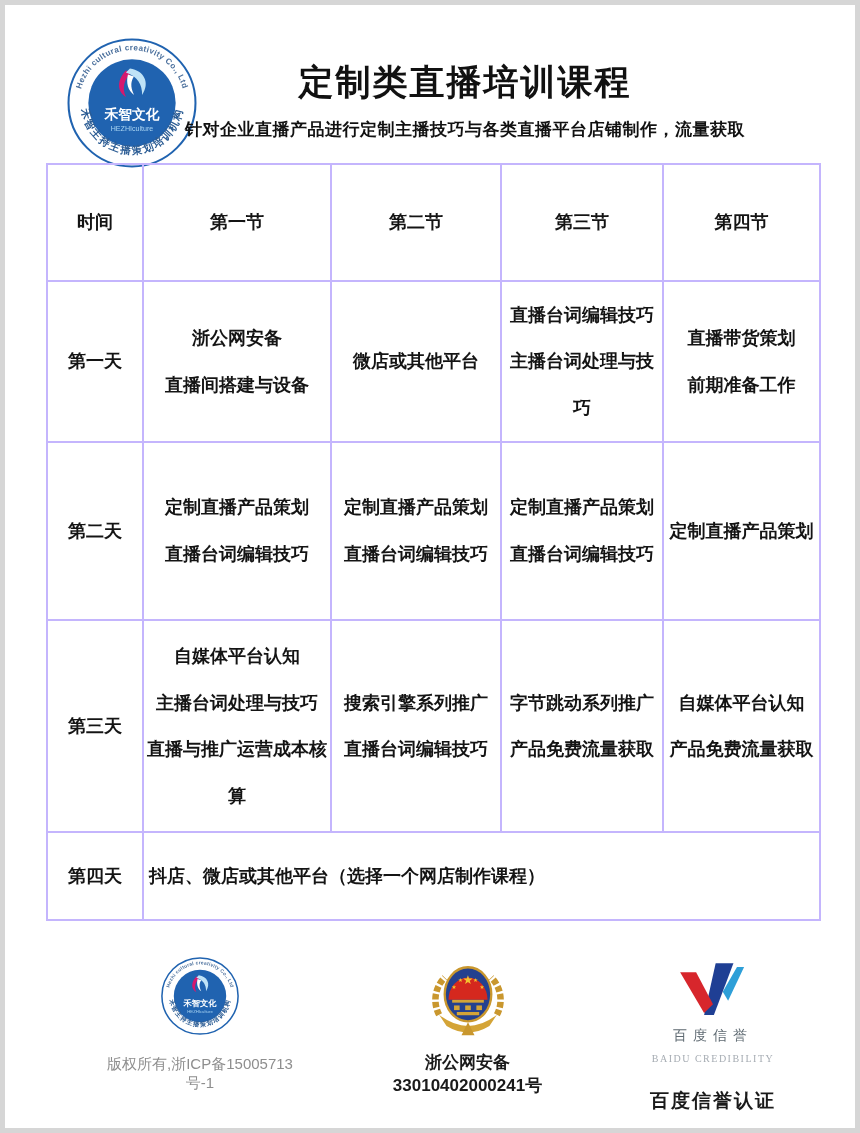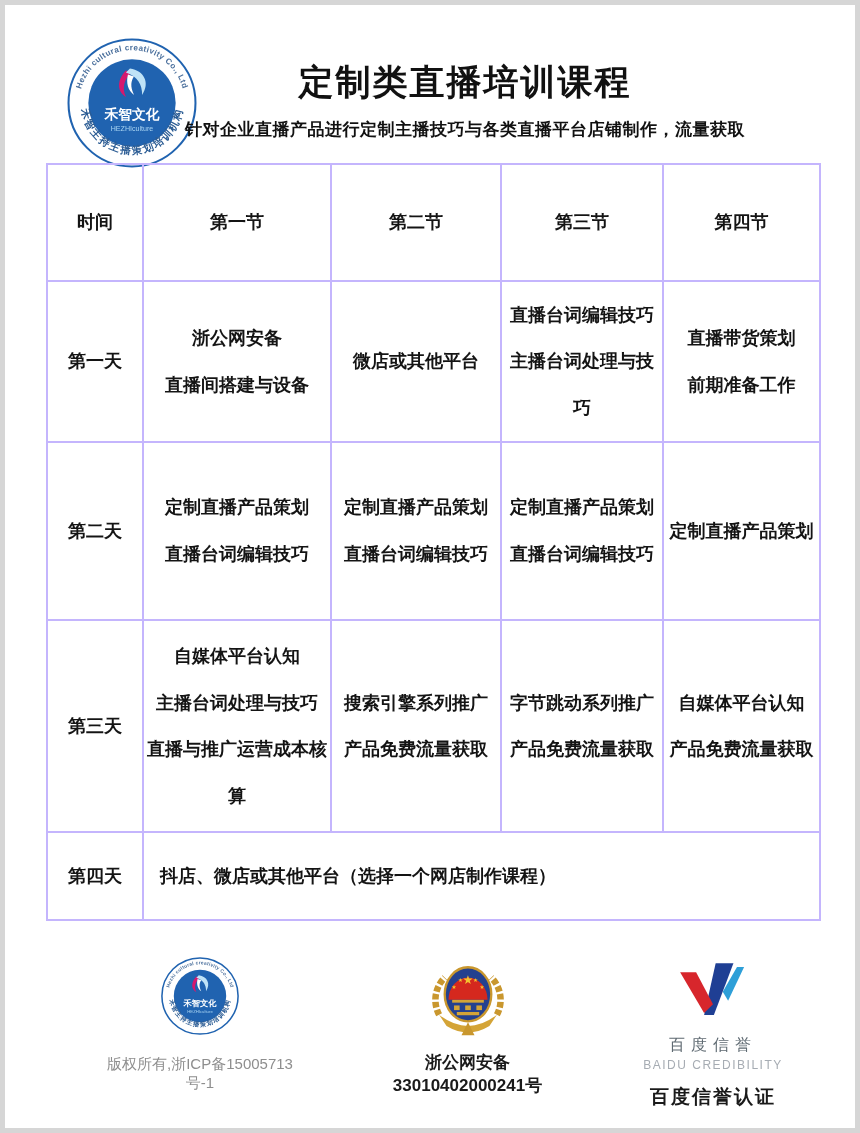--- a/index.html
+++ b/index.html
@@ -44,21 +44,21 @@
     white-space: pre-line;
     line-height: 2.6;
     padding: 0;
   }
   .course-table tr.hdr   { height: 114px; }
   .course-table tr.day1  { height: 156px; }
   .course-table tr.day2  { height: 173px; }
   .course-table tr.day3  { height: 206px; }
   .course-table tr.day4  { height: 85px; }
   .course-table td.merged {
-    text-align: left; padding-left: 16px;
+    text-align: left; padding-left: 5px;
   }
   
   .footer-left {
     position: absolute; left: 100px; top: 952px; width: 190px;
     text-align: center;
   }
   .footer-left .caption {
     margin-top: 16px; font-size: 15px; color: #8e8e8e;
   }
   .footer-mid {
@@ -66,27 +66,27 @@
     text-align: center;
   }
   .footer-mid .caption {
     margin-top: 8px; font-size: 17px; font-weight: bold; color: #1a1a1a;
   }
   .footer-right {
     position: absolute; left: 608px; top: 956px; width: 200px;
     text-align: center;
   }
   .baidu-cn {
-    font-size: 16px; color: #5f6a72; letter-spacing: 6px; margin-top: 12px;
+    font-size: 14px; color: #5f6a72; letter-spacing: 6px; margin-top: 4px;
   }
   .baidu-en {
-    font-size: 12px; color: #a6acb3; letter-spacing: 1.5px; margin-top: 2px;
+    font-size: 10px; color: #a6acb3; letter-spacing: 1.5px; margin-top: 8px; font-family: Liberation Serif, serif;
   }
   .baidu-cert {
-    font-size: 19px; font-weight: bold; color: #1a1a1a; margin-top: 12px; letter-spacing: 2px;
+    font-size: 19px; font-weight: bold; color: #1a1a1a; margin-top: 24px; letter-spacing: 2px;
   }
 </style>
 </head>
 <body>
 
 <div class="page">
 
   <div class="logo-header">
     <svg width="130" height="130" viewBox="0 0 128 128">
       <circle cx="64" cy="64" r="62.5" fill="#ffffff" stroke="#2063b0" stroke-width="2"></circle>
@@ -149,21 +149,21 @@
         <td>定制直播产品策划
 直播台词编辑技巧</td>
         <td>定制直播产品策划</td>
       </tr>
       <tr class="day3">
         <td>第三天</td>
         <td>自媒体平台认知
 主播台词处理与技巧
 直播与推广运营成本核算</td>
         <td>搜索引擎系列推广
-产品免费流量获取</td>
+直播台词编辑技巧</td>
         <td>字节跳动系列推广
 产品免费流量获取</td>
         <td>自媒体平台认知
 产品免费流量获取</td>
       </tr>
       <tr class="day4">
         <td>第四天</td>
         <td class="merged" colspan="4">抖店、微店或其他平台（选择一个网店制作课程）</td>
       </tr>
     </tbody>

